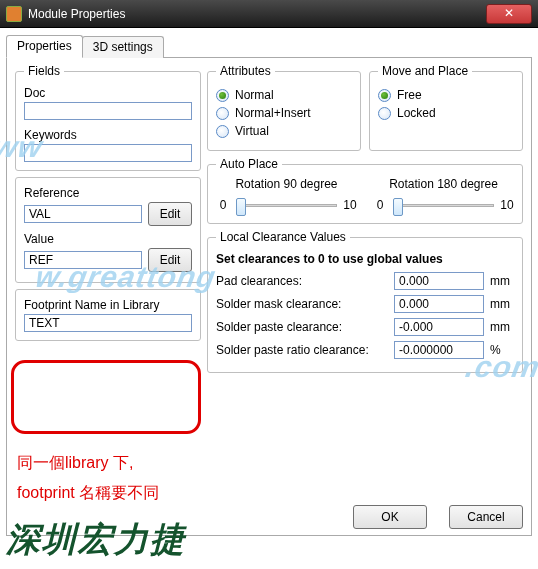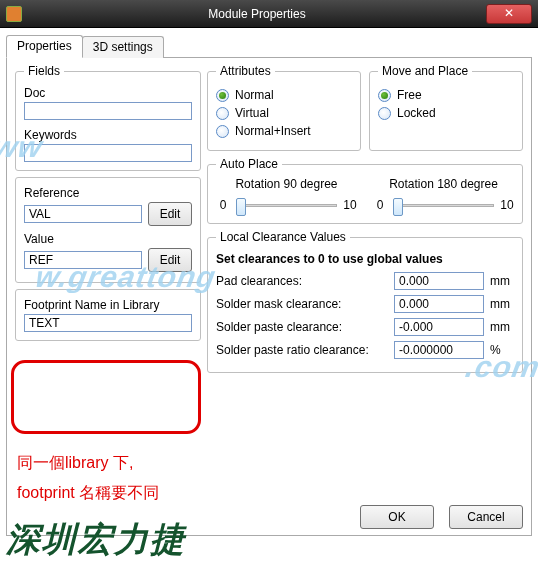--- a/index.html
+++ b/index.html
@@ -2,21 +2,21 @@
 <html><head>
 <meta charset="utf-8">
 <style>
   * { box-sizing: border-box; font-family: "Segoe UI", Tahoma, sans-serif; font-size: 12px; }
   body { margin: 0; padding: 0; background: #fff; width: 538px; height: 569px; position: relative; overflow:hidden; }
 
   
   .titlebar { height: 28px; background: linear-gradient(to bottom, #4a4a4a, #1c1c1c);
     border-bottom: 1px solid #000; display: flex; align-items: center; padding: 0 6px; color:#fff; }
   .titlebar .icon { width:16px; height:16px; background:#e08030; margin-right:6px; border:1px solid #8a4; border-radius:2px;}
-  .titlebar .title { flex:1; color:#fff;text-align:center; }
+  .titlebar .title { flex:1; color:#fff; }
   .closebtn { width:46px; height:20px; background: linear-gradient(to bottom,#e46060,#c83838);
     border:1px solid #7a1f1f; border-radius:3px; color:#fff; text-align:center; line-height:16px; font-size:13px;}
 
   .clientarea { position:absolute; top:28px; left:0; right:0; bottom:0; background:#fff; padding:6px; }
 
   
   .tabbar { display:flex; border-bottom:1px solid #aaa; height:24px; }
   .tab { padding:3px 10px 0 10px; border:1px solid #aaa; border-bottom:none; background:#fff; margin-right:-1px;
          border-top-left-radius:3px; border-top-right-radius:3px; position:relative; top:1px; }
   .tab.active { background:#fff; z-index:2; border-bottom:1px solid #fff; }
@@ -54,21 +54,21 @@
   .autoplace-col  { flex:1; }
 
   
   .clr-row { display:flex; align-items:center; margin:5px 0; gap:6px; }
   .clr-row .lab { flex:1; }
   .clr-row input.text { width:90px; }
   .clr-row .unit { width:24px; }
   .clr-head { font-weight:bold; margin:2px 0 6px 0; display:block;}
 
   
-  .dlgbuttons { position:absolute; right:8px; bottom:6px; display:flex; gap:15px; }
+  .dlgbuttons { position:absolute; right:8px; bottom:6px; display:flex; gap:22px; }
   .dlgbuttons button.btn { min-width:74px; height:24px; }
 
   
   .red-box { position:absolute; border:3px solid #e00000; border-radius:14px; pointer-events:none; }
   .anno-text { position:absolute; color:#e00000; font-size:16px; line-height:26px; pointer-events:none; }
   .watermark1 { position:absolute; color:#9fd2f0; font-size:30px; font-style:italic; font-weight:bold;
     letter-spacing:1px; transform:skewX(-10deg); opacity:.8; pointer-events:none; font-family: Arial, sans-serif;}
   .watermark2 { position:absolute; color:#14532d; font-size:34px; font-weight:900; font-style:italic;
     letter-spacing:2px; pointer-events:none; font-family: "Microsoft YaHei", sans-serif;}
 </style>
@@ -125,25 +125,25 @@
 
       <div style="display:flex; gap:8px;">
         <fieldset style="flex:1">
           <legend>Attributes</legend>
           <div class="radio-line">
             <span class="radio-outer checked"></span>
             <span>Normal</span>
           </div>
           <div class="radio-line">
             <span class="radio-outer"></span>
+            <span>Normal+Insert</span>
+          </div>
+          <div class="radio-line">
+            <span class="radio-outer"></span>
             <span>Virtual</span>
-          </div>
-          <div class="radio-line">
-            <span class="radio-outer"></span>
-            <span>Normal+Insert</span>
           </div>
         </fieldset>
 
         <fieldset style="flex:1">
           <legend>Move and Place</legend>
           <div class="radio-line">
             <span class="radio-outer checked"></span>
             <span>Free</span>
           </div>
           <div class="radio-line">

